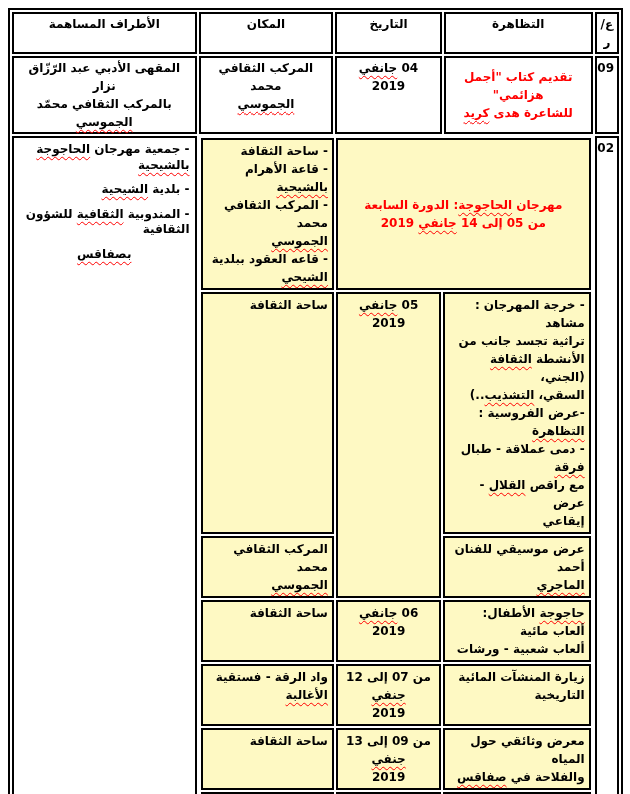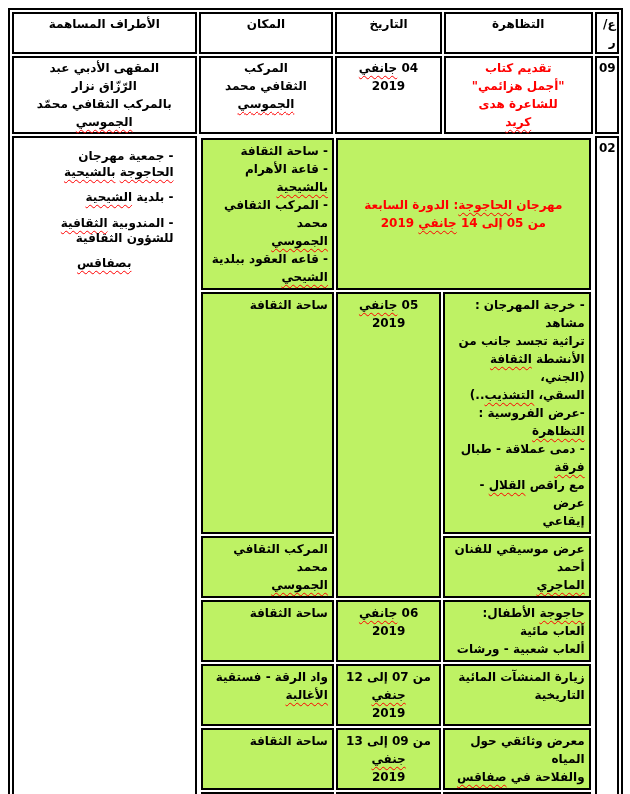--- a/index.html
+++ b/index.html
@@ -6,39 +6,39 @@
   body{
     width:630px;height:794px;overflow:hidden;
     font-family:"DejaVu Sans", sans-serif;
     font-weight:bold;color:#000;
   }
   .page{padding:8px 7px 0 7px;direction:rtl;}
   table{border-collapse:separate;border-spacing:2px;table-layout:fixed;}
   table.main{width:615px;border:2px solid #000;}
   table.main > tbody > tr > td, table.main > tbody > tr > th{
     border:2px solid #000;background:#fff;vertical-align:top;
-    padding:1px 19px;font-size:12px;line-height:1.5;
+    padding:1px 3px;font-size:12px;line-height:1.5;
   }
   th{height:18px;text-align:center;font-size:12.5px;padding:1px 2px;vertical-align:middle;}
   td.no-border{border:none !important;padding:0 !important;}
   table.nest{width:100%;}
   table.nest > tbody > tr > td{
-    border:2px solid #000;background:#bef264;vertical-align:top;
+    border:2px solid #000;background:#fef9c3;vertical-align:top;
     padding:2px 4px;font-size:12px;line-height:1.5;
   }
   .red{color:#ff0000;}
   .c{text-align:center;}
   .r{text-align:right;}
   .mid{vertical-align:middle !important;}
   .num{text-align:center;font-size:13px;padding-top:2px;}
   .date{text-align:center;padding-top:3px;}
   .airy{line-height:1.8;}
   .tight{line-height:1.42;font-size:11.5px;}
   .title-cell{line-height:1.9;font-size:12.5px;}
-  .pline{line-height:1.3;margin:10px 2px 9px 2px;text-align:right;}
+  .pline{line-height:1.3;margin:3px 2px 9px 2px;text-align:right;}
   .pline.align-left{text-align:center;margin-top:0;}
   .wavy{
     text-decoration-line:underline;
     text-decoration-style:wavy;
     text-decoration-color:#ff0000;
     text-decoration-thickness:1px;
     text-underline-offset:3px;
   }
 </style>
 </head>

